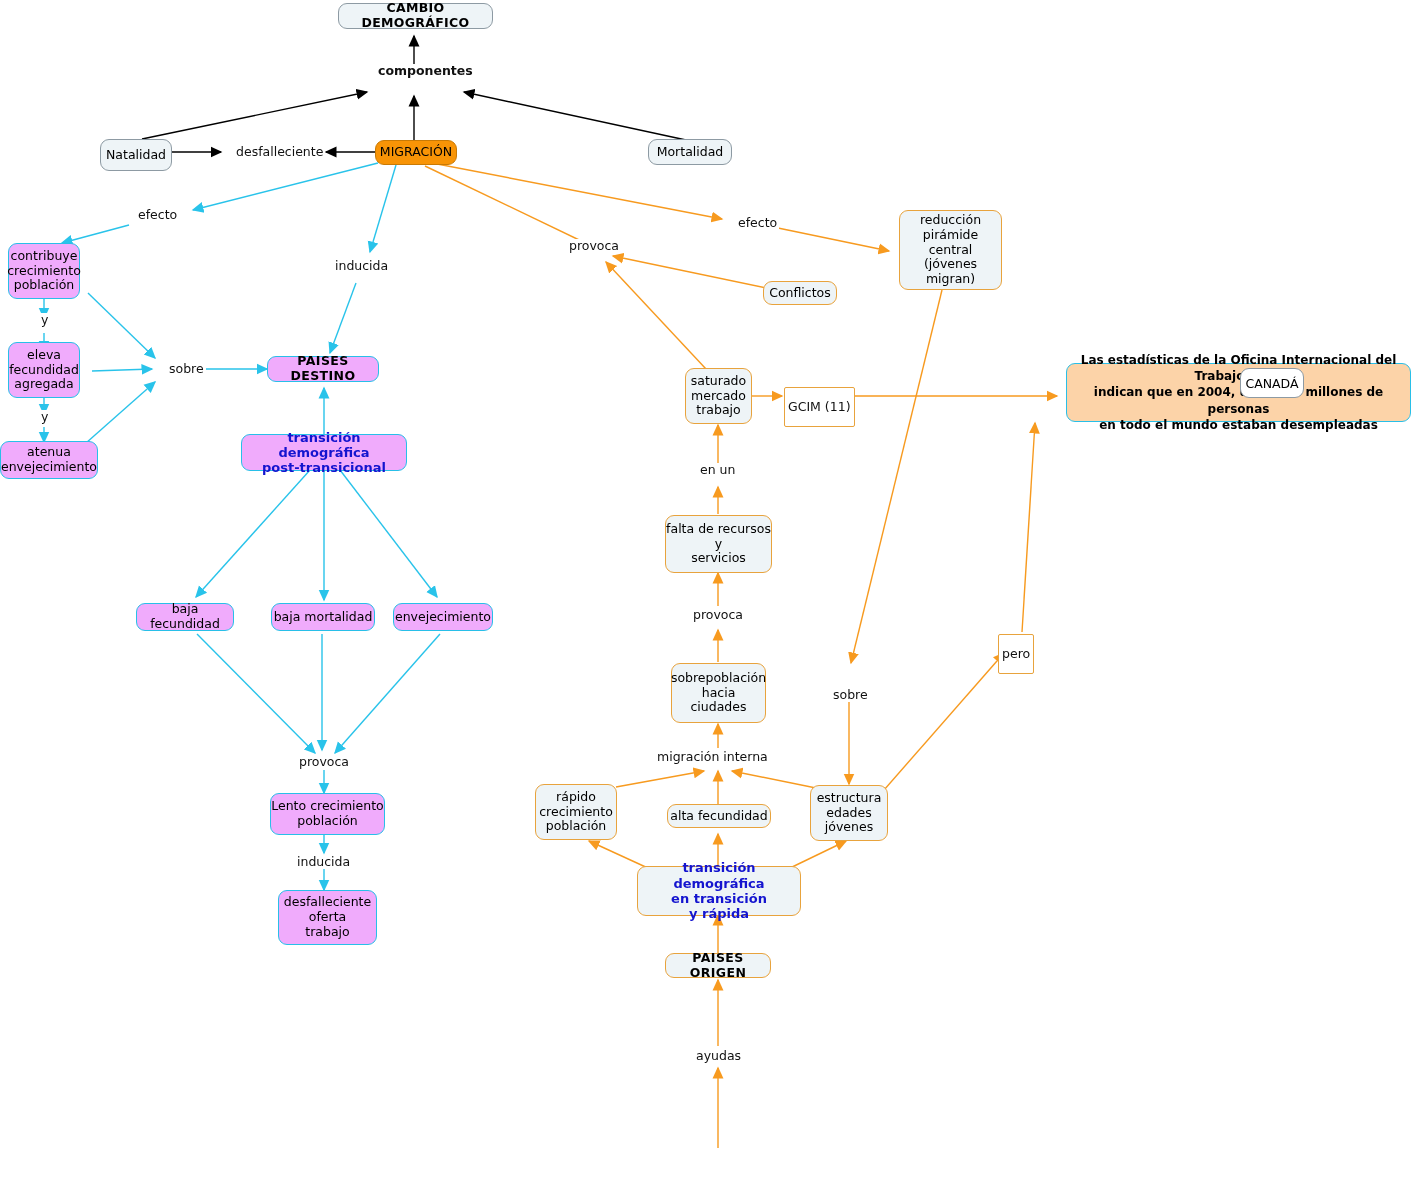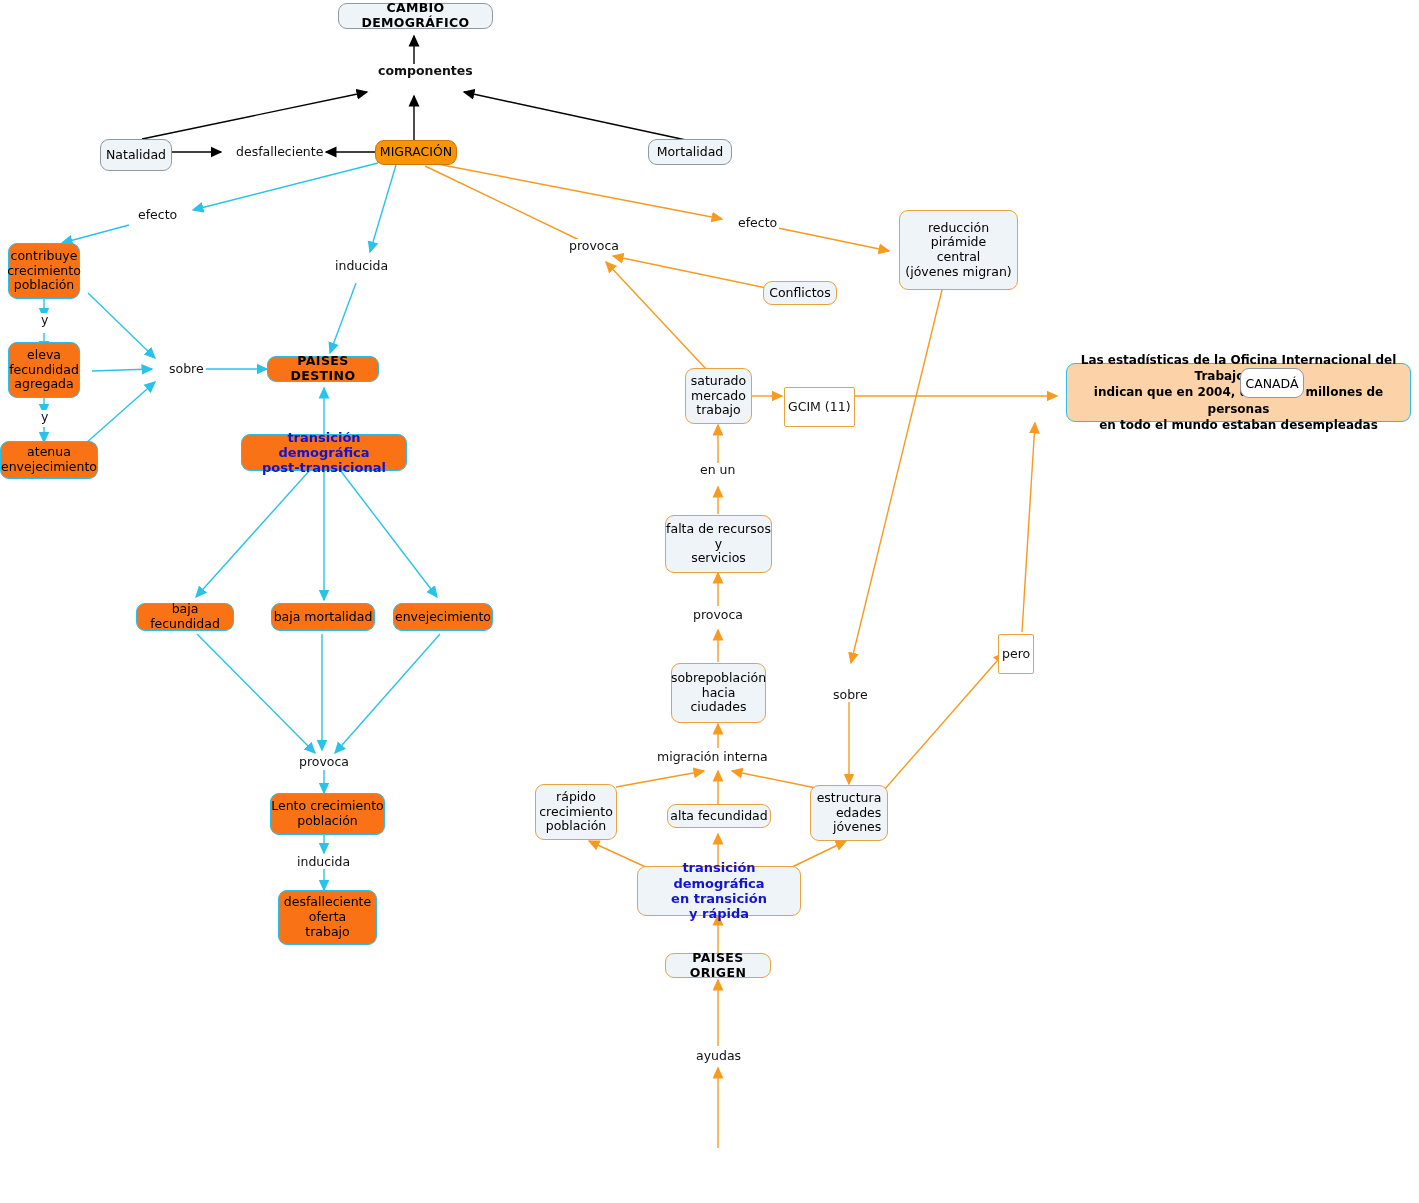--- a/index.html
+++ b/index.html
@@ -6,21 +6,21 @@
   body{width:1419px;height:1203px;position:relative;overflow:hidden;
        font-family:"DejaVu Sans","Liberation Sans",sans-serif;}
   #canvas{position:absolute;left:0;top:0;width:1419px;height:1203px;}
   svg#edges{position:absolute;left:0;top:0;width:1419px;height:1203px;pointer-events:none;}
 
   .node{position:absolute;box-sizing:border-box;display:flex;align-items:center;
         justify-content:center;text-align:center;border-radius:9px;
         line-height:1.18;white-space:pre-line;}
 
   
-  .n-blue{background:#f97316;border:1.5px solid #28bfe8;color:#000;font-size:12.5px;}
+  .n-blue{background:#f0abfc;border:1.5px solid #28bfe8;color:#000;font-size:12.5px;}
   
   .n-orange{background:#eef4f7;border:1.5px solid #e8a33d;color:#000;font-size:12.5px;}
   
   .n-grey{background:#eef4f7;border:1.5px solid #8d9aa3;color:#000;font-size:12.5px;}
   
   .n-hot{background:#f89406;border:1.5px solid #c97a05;color:#000;font-size:12.5px;}
   
   .n-peach{background:#fcd3a8;border:1.5px solid #28bfe8;color:#000;font-size:12px;font-weight:bold;}
 
   .bold{font-weight:bold;}
@@ -169,21 +169,21 @@
 
   <div class="node n-blue" style="left:270px;top:793px;width:115px;height:42px;">Lento crecimiento
 población</div>
 
   <div class="node n-blue" style="left:278px;top:890px;width:99px;height:55px;">desfalleciente
 oferta
 trabajo</div>
 
   <div class="node n-orange" style="left:763px;top:281px;width:74px;height:24px;">Conflictos</div>
 
-  <div class="node n-orange" style="left:899px;top:210px;width:119px;height:80px;">reducción
+  <div class="node n-orange" style="left:899px;top:210px;width:103px;height:80px;">reducción
 pirámide
 central
 (jóvenes migran)</div>
 
   <div class="node n-orange" style="left:685px;top:368px;width:67px;height:56px;">saturado
 mercado
 trabajo</div>
 
   <div class="node n-peach" style="left:1066px;top:363px;width:345px;height:59px;line-height:1.35;">Las estadísticas de la Oficina Internacional del Trabajo  (OIT)
 indican que en 2004, unos 186 millones de personas
@@ -198,21 +198,21 @@
   <div class="node n-orange" style="left:671px;top:663px;width:95px;height:60px;">sobrepoblación
 hacia
 ciudades</div>
 
   <div class="node n-orange" style="left:535px;top:784px;width:82px;height:56px;">rápido
 crecimiento
 población</div>
 
   <div class="node n-orange" style="left:667px;top:804px;width:104px;height:24px;">alta fecundidad</div>
 
-  <div class="node n-orange" style="left:810px;top:785px;width:78px;height:56px;text-align:right;">estructura
+  <div class="node n-orange" style="left:810px;top:785px;width:78px;height:56px;">estructura
 edades
 jóvenes</div>
 
   <div class="node n-orange blue-txt" style="left:637px;top:866px;width:164px;height:50px;">transición demográfica
 en transición
 y rápida</div>
 
   <div class="node n-orange bold" style="left:665px;top:953px;width:106px;height:25px;letter-spacing:.4px;">PAISES ORIGEN</div>
 
 

